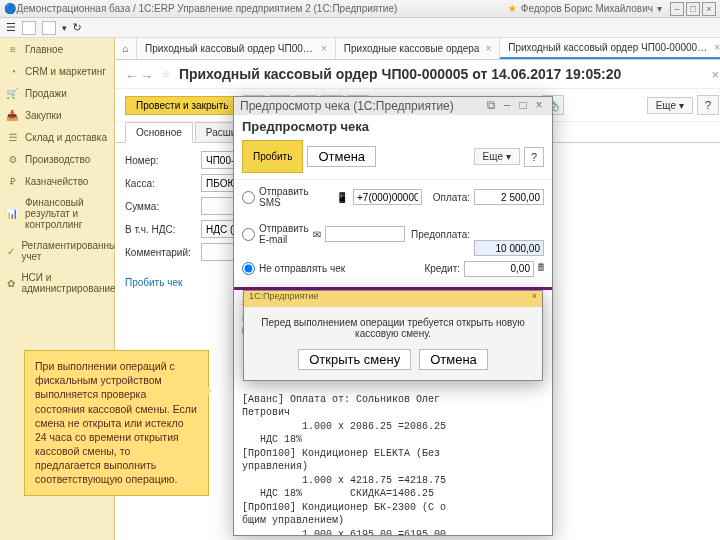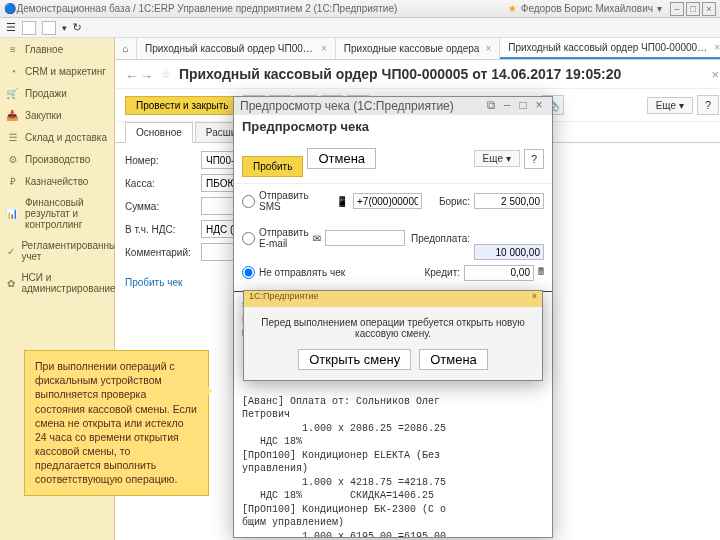--- a/index.html
+++ b/index.html
@@ -43,24 +43,24 @@
   .link { color: #1a6fb0; font-size: 10px; cursor: pointer; }
 
   
   .modal-preview { position: absolute; left: 233px; top: 96px; width: 320px; background: #fff; border: 1px solid #888; box-shadow: 0 4px 20px rgba(0,0,0,.3); z-index: 10; }
   .modal-preview .mtitle { height: 18px; background: #e8e8e8; display: flex; align-items: center; padding: 0 6px; font-size: 12px; color: #555; }
   .modal-preview .mtitle .spacer { flex:1; }
   .modal-preview .mtitle .mbtn { width:14px; height:14px; text-align:center; line-height:12px; margin-left:2px; color:#777; cursor:pointer; }
   .modal-preview .mhead { padding: 4px 8px 6px; }
   .modal-preview .mhead h2 { font-size: 13px; font-weight: bold; }
   .modal-preview .mtools { display: flex; align-items: center; gap: 4px; padding: 0 8px 6px; border-bottom: 1px solid #eee; }
-  .btn-g { background: #f6d44a; border: 1px solid #d2b030; padding: 4px 10px; font-size: 10px; cursor: pointer; margin-top: 16px; }
+  .btn-g { background: #f6d44a; border: 1px solid #d2b030; padding: 10px 10px; font-size: 10px; cursor: pointer; }
   .btn-w { background: #fff; border: 1px solid #bbb; padding: 2px 10px; font-size: 13px; cursor: pointer; }
   .btn-sq { width:20px; height:20px; border:1px solid #bbb; background:#fff; display:flex; align-items:center; justify-content:center; font-size:11px; cursor:pointer; }
-  .opts { padding: 6px 8px; border-bottom: 1px solid #701a75; font-size: 10px; }
+  .opts { padding: 6px 8px; border-bottom: 3px solid #701a75; font-size: 10px; }
   .opts .orow { display: flex; align-items: center; margin-bottom: 4px; gap: 6px; }
   .opts .orow .lcol { display: flex; align-items: center; gap: 4px; width: 180px; }
   .opts .orow .rcol { display: flex; align-items: center; gap: 4px; flex:1; justify-content: flex-end; }
   .opts input[type=text] { height: 16px; border: 1px solid #bbb; font-size: 10px; padding: 0 3px; }
   .num { width: 70px; text-align: right; }
   .receipt { padding: 8px; font-family: "Courier New", monospace; font-size: 10px; line-height: 1.35; white-space: pre; overflow: hidden; height: 245px; }
 
   
   .modal-confirm { position: absolute; left: 243px; top: 290px; width: 300px; background: #f4f4f4; border: 1px solid #888; box-shadow: 0 4px 18px rgba(0,0,0,.35); z-index: 20; }
   .modal-confirm .ct { height: 16px; background: #f6d87a; font-size: 9px; padding: 0 5px; display: flex; align-items: flex-start; color: #6a5a1e; }
@@ -241,21 +241,21 @@
   </div>
   <div class="opts">
     <div class="orow">
       <div class="lcol">
           <input type="radio" name="send" style="">
           <span>Отправить SMS</span> 
           <span>📱</span> 
           <input type="text" style="width: 69px;" value="+7(000)0000001">
         </div>
       <div class="rcol">
-          <span>Борис:</span>
+          <span>Оплата:</span>
           <input type="text" class="num" value="2 500,00" style="">
         </div>
     </div>
     <div class="orow">
       <div class="lcol">
           <input type="radio" name="send" style="">
           <span>Отправить E-mail</span> 
           <span>✉</span> 
           <input type="text" style="width: 80px;" value="">
         </div>

